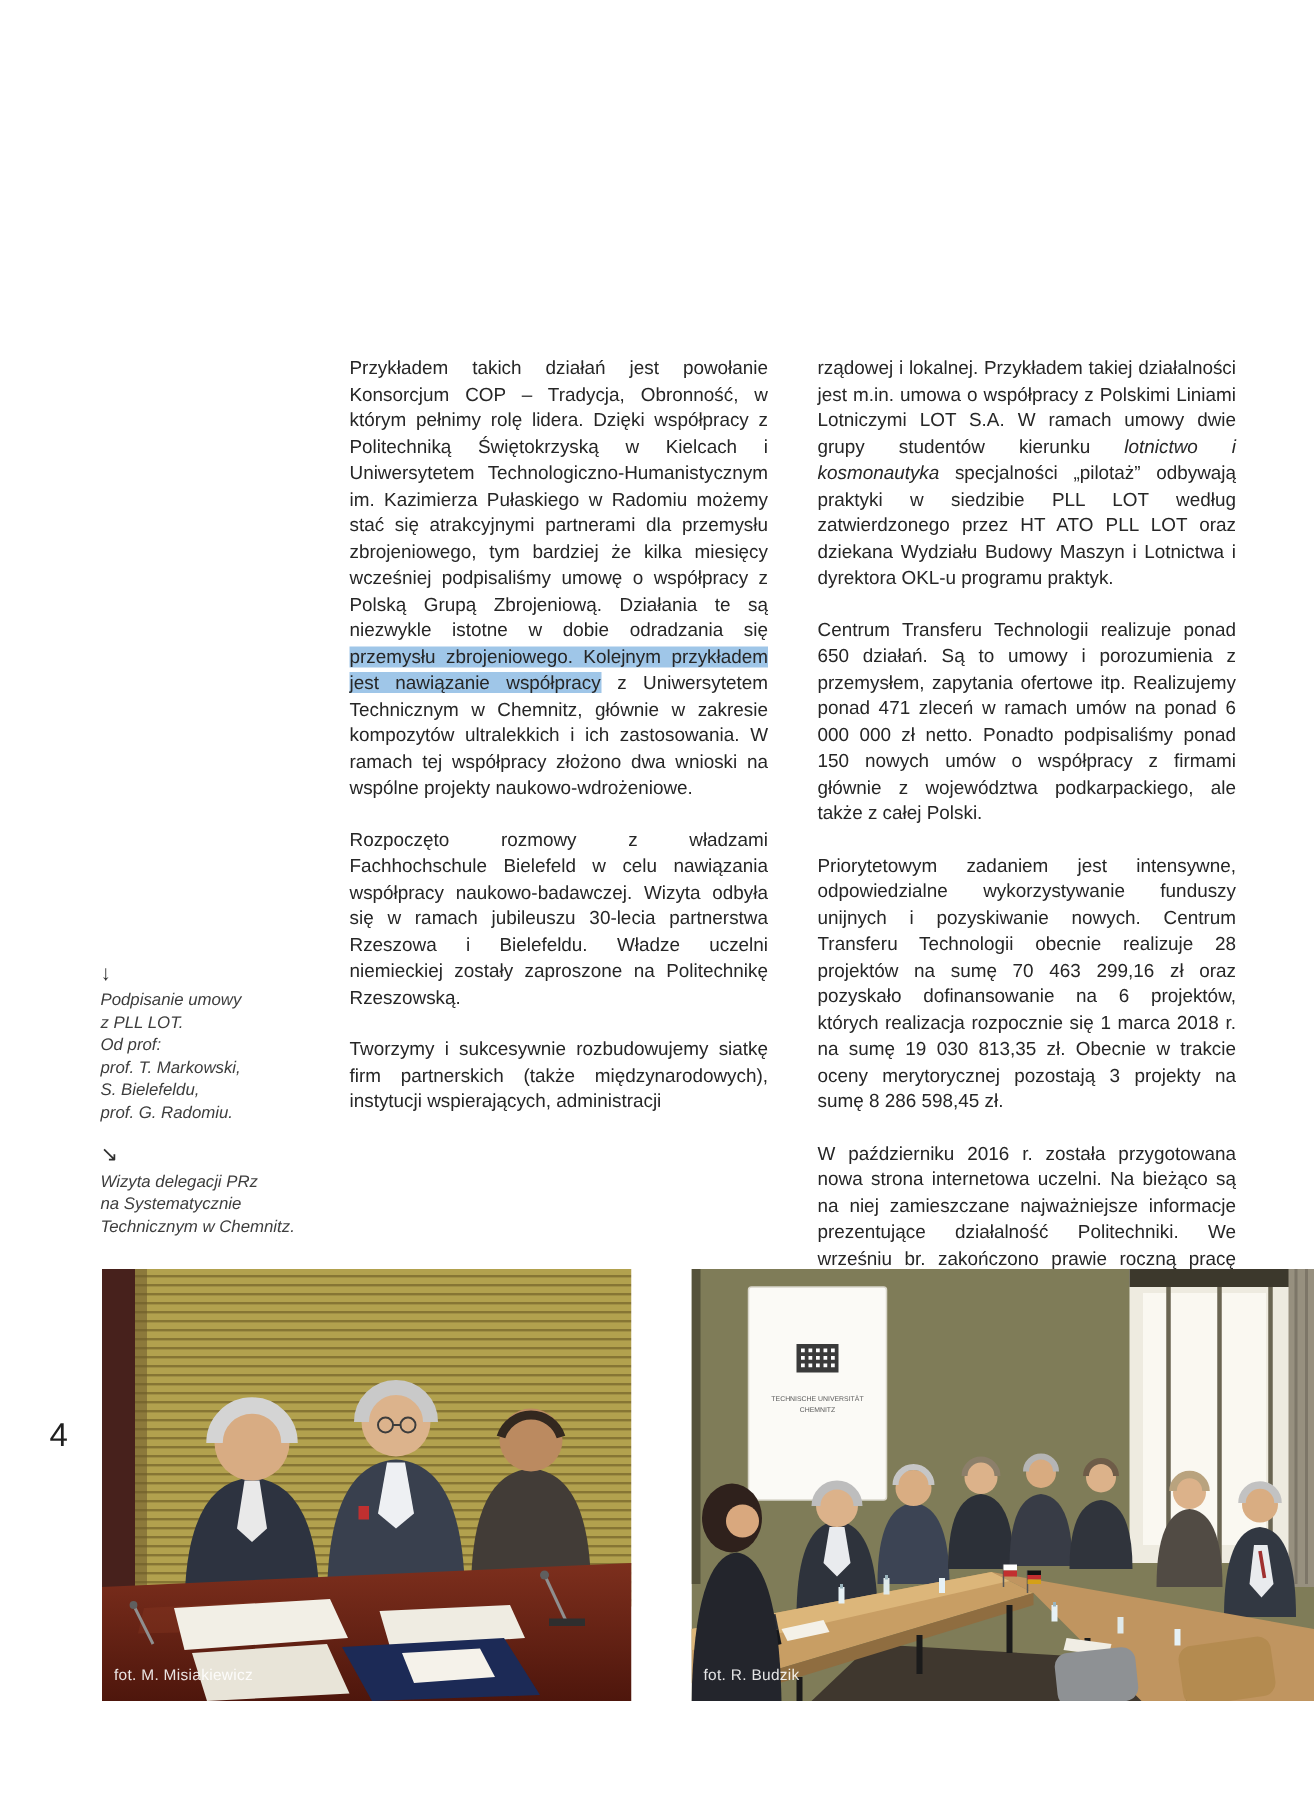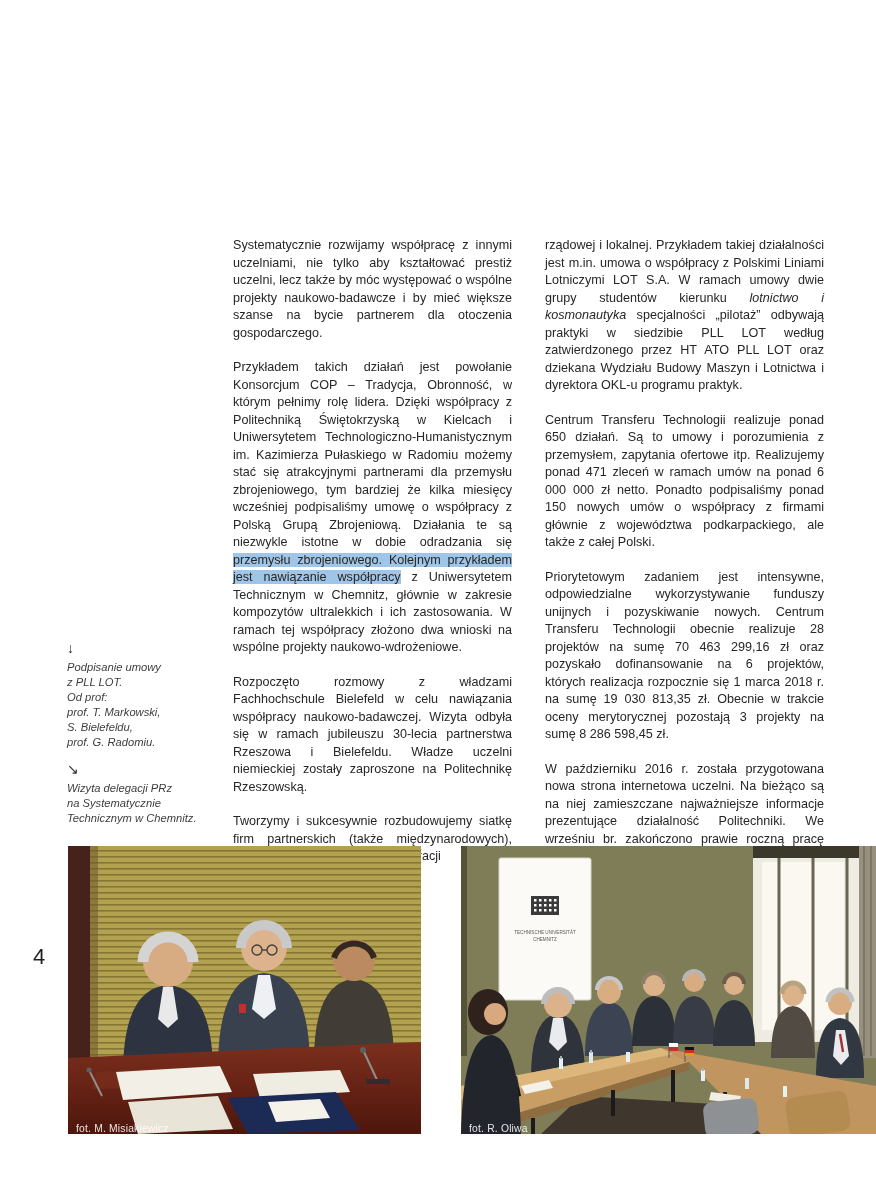--- a/index.html
+++ b/index.html
@@ -23,21 +23,21 @@
   .note .arrow{font-size:14px;line-height:14px;margin-bottom:5px;color:#2f2f2f;}
   .note .cap-line{font-size:11.2px;line-height:15px;font-style:italic;}
   
   .page-number{position:absolute;left:33px;top:944px;font-size:22px;color:#1f1f1f;}
   
   .photo{position:absolute;top:846px;height:288px;margin:0;padding:0;}
   .photo svg{display:block;}
   .photo-left{left:68px;width:353px;}
   .photo-right{left:461px;width:415px;}
   .credit{
-    position:absolute;left:8px;bottom:0;font-size:10.3px;
+    position:absolute;left:8px;bottom:11px;font-size:10.3px;
     color:rgba(255,255,255,0.88);letter-spacing:0.2px;
   }
 </style>
 </head>
 <body>
 
 <div class="page">
 
   <div class="page-number">4</div>
 
@@ -52,21 +52,20 @@
   </div>
 
   <div class="note" style="top:762px">
     <div class="arrow">↘</div>
     <div class="cap-line">Wizyta delegacji PRz</div>
     <div class="cap-line">na Systematycznie</div>
     <div class="cap-line">Technicznym w Chemnitz.</div>
   </div>
 
   <section class="col col-left">
-    <p>Systematycznie rozwijamy współpracę z innymi uczelniami, nie tylko aby kształtować prestiż uczelni, lecz także by móc występować o wspólne projekty naukowo-badawcze i by mieć większe szanse na bycie partnerem dla otoczenia gospodarczego.</p>
     <p><span>Przykładem takich działań jest powołanie Konsorcjum COP – Tradycja, Obronność, w którym pełnimy rolę lidera. Dzięki współpracy z Politechniką Świętokrzyską w Kielcach i Uniwersytetem Technologiczno-Humanistycznym im. Kazimierza Pułaskiego w Radomiu możemy stać się atrakcyjnymi partnerami dla przemysłu zbrojeniowego, tym bardziej że kilka miesięcy wcześniej podpisaliśmy umowę o współpracy z Polską Grupą Zbrojeniową. Działania te są niezwykle istotne w dobie odradzania się </span><span class="hl">przemysłu zbrojeniowego. Kolejnym przykładem jest nawiązanie współpracy</span><span> z Uniwersytetem Technicznym w Chemnitz, głównie w zakresie kompozytów ultralekkich i ich zastosowania. W ramach tej współpracy złożono dwa wnioski na wspólne projekty naukowo-wdrożeniowe.</span></p>
     <p>Rozpoczęto rozmowy z władzami Fachhochschule Bielefeld w celu nawiązania współpracy naukowo-badawczej. Wizyta odbyła się w ramach jubileuszu 30-lecia partnerstwa Rzeszowa i Bielefeldu. Władze uczelni niemieckiej zostały zaproszone na Politechnikę Rzeszowską.</p>
     <p>Tworzymy i sukcesywnie rozbudowujemy siatkę firm partnerskich (także międzynarodowych), instytucji wspierających, administracji</p>
   </section>
 
   <section class="col col-right">
     <p><span>rządowej i lokalnej. Przykładem takiej działalności jest m.in. umowa o współpracy z Polskimi Liniami Lotniczymi LOT S.A. W ramach umowy dwie grupy studentów kierunku </span><em>lotnictwo i kosmonautyka</em><span> specjalności „pilotaż” odbywają praktyki w siedzibie PLL LOT według zatwierdzonego przez HT ATO PLL LOT oraz dziekana Wydziału Budowy Maszyn i Lotnictwa i dyrektora OKL-u programu praktyk.</span></p>
     <p>Centrum Transferu Technologii realizuje ponad 650 działań. Są to umowy i porozumienia z przemysłem, zapytania ofertowe itp. Realizujemy ponad 471 zleceń w ramach umów na ponad 6 000 000 zł netto. Ponadto podpisaliśmy ponad 150 nowych umów o współpracy z firmami głównie z województwa podkarpackiego, ale także z całej Polski.</p>
     <p>Priorytetowym zadaniem jest intensywne, odpowiedzialne wykorzystywanie funduszy unijnych i pozyskiwanie nowych. Centrum Transferu Technologii obecnie realizuje 28 projektów na sumę 70 463 299,16 zł oraz pozyskało dofinansowanie na 6 projektów, których realizacja rozpocznie się 1 marca 2018 r. na sumę 19 030 813,35 zł. Obecnie w trakcie oceny merytorycznej pozostają 3 projekty na sumę 8 286 598,45 zł.</p>
     <p>W październiku 2016 r. została przygotowana nowa strona internetowa uczelni. Na bieżąco są na niej zamieszczane najważniejsze informacje prezentujące działalność Politechniki. We wrześniu br. zakończono prawie roczną pracę nad uruchomieniem portalu Inżynier od Zaraz.</p>
@@ -224,16 +223,16 @@
       <rect x="224" y="201" width="9" height="3" fill="#131313"></rect>
       <rect x="224" y="204" width="9" height="3" fill="#c22f2f"></rect>
       <rect x="224" y="207" width="9" height="3" fill="#d4a017"></rect>
 
       <ellipse cx="27" cy="166" rx="20" ry="23" fill="#2f211c"></ellipse>
       <circle cx="34" cy="168" r="11" fill="#d9a87e"></circle>
       <path d="M0 288 q2 -96 30 -99 q28 3 30 99 z" fill="#23252c"></path>
       <rect x="326" y="248" width="62" height="40" rx="9" fill="#b48b50" transform="rotate(-8 357 268)"></rect>
       <rect x="243" y="254" width="54" height="36" rx="9" fill="#8e9194" transform="rotate(-6 270 272)"></rect>
     </svg>
-    <figcaption class="credit">fot. R. Oliwa</figcaption>
+    <figcaption class="credit">fot. R. Budzik</figcaption>
   </figure>
 
 </div>
 
 </body></html>

